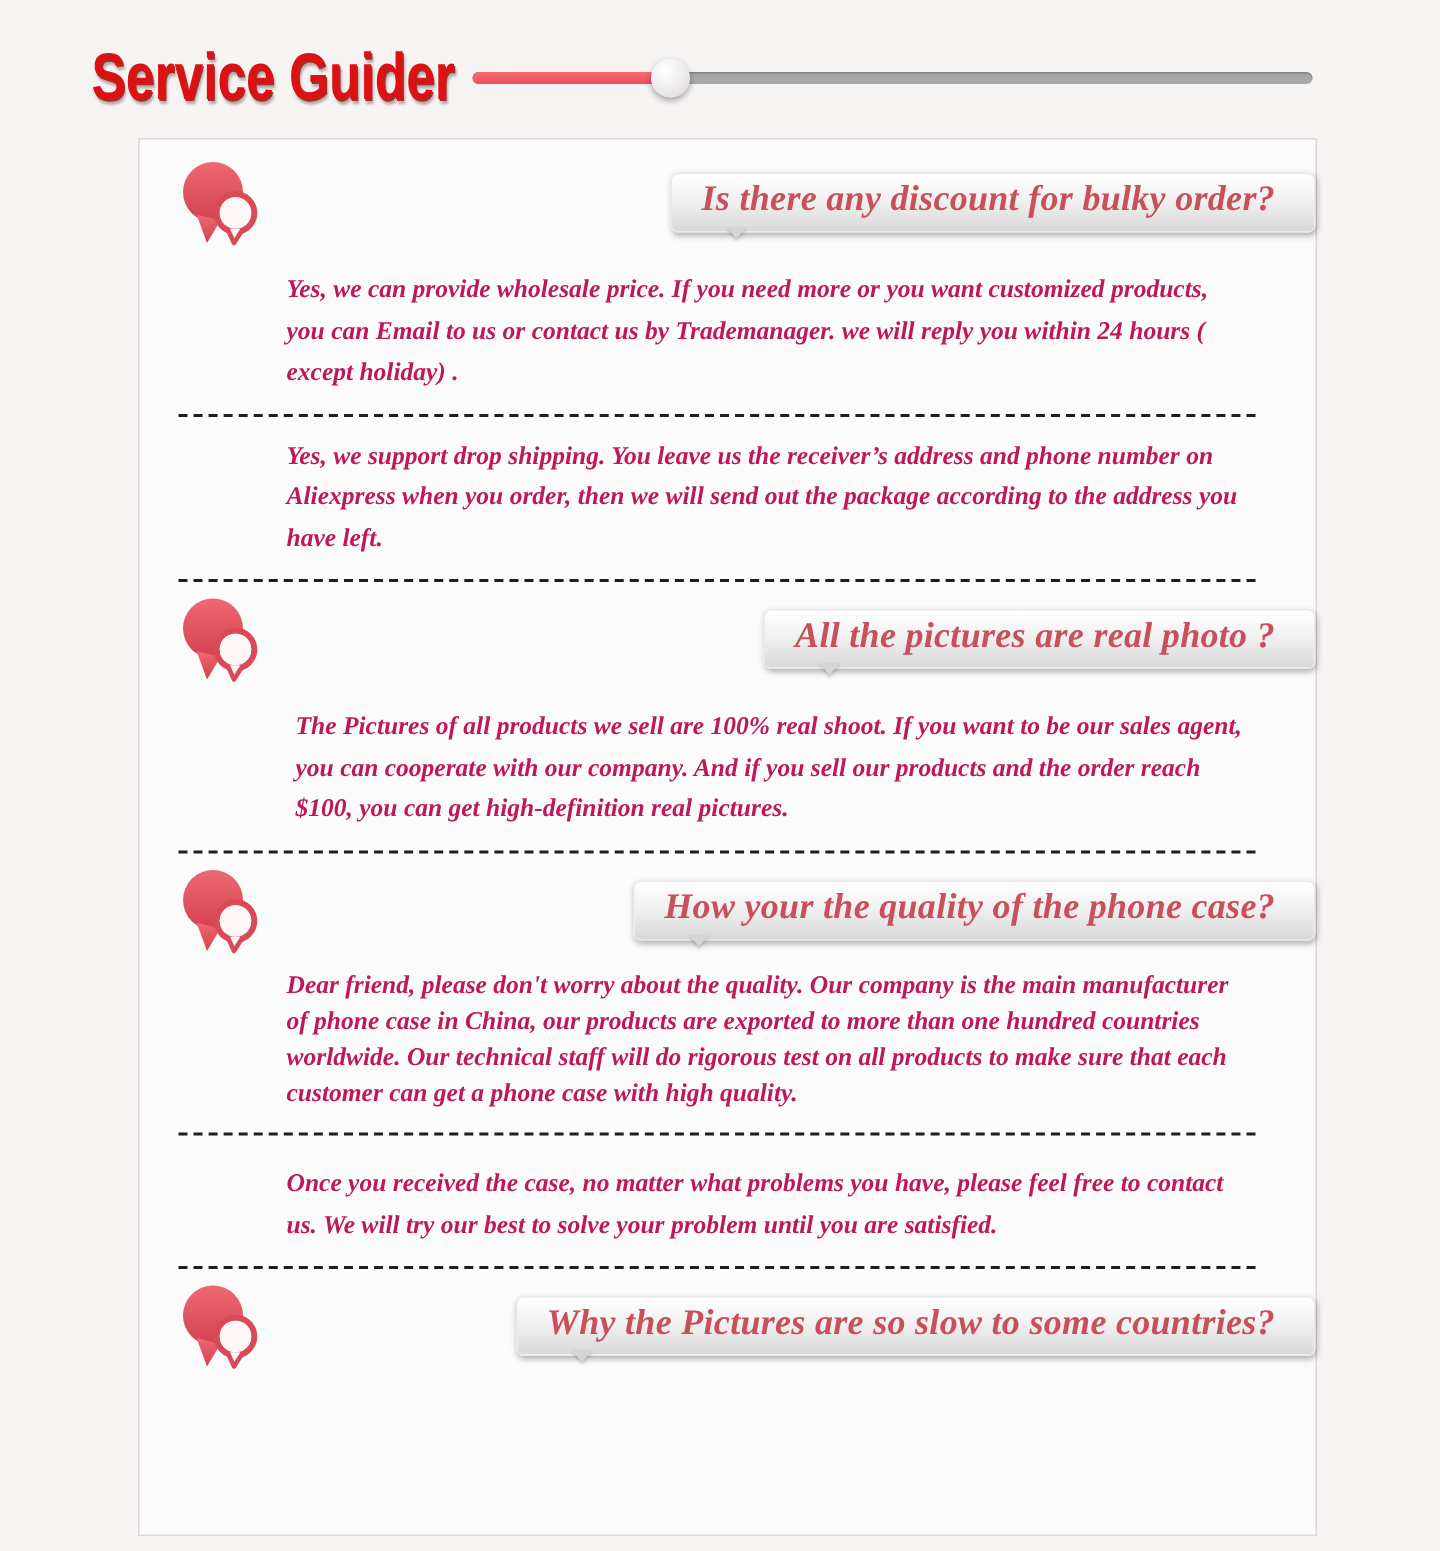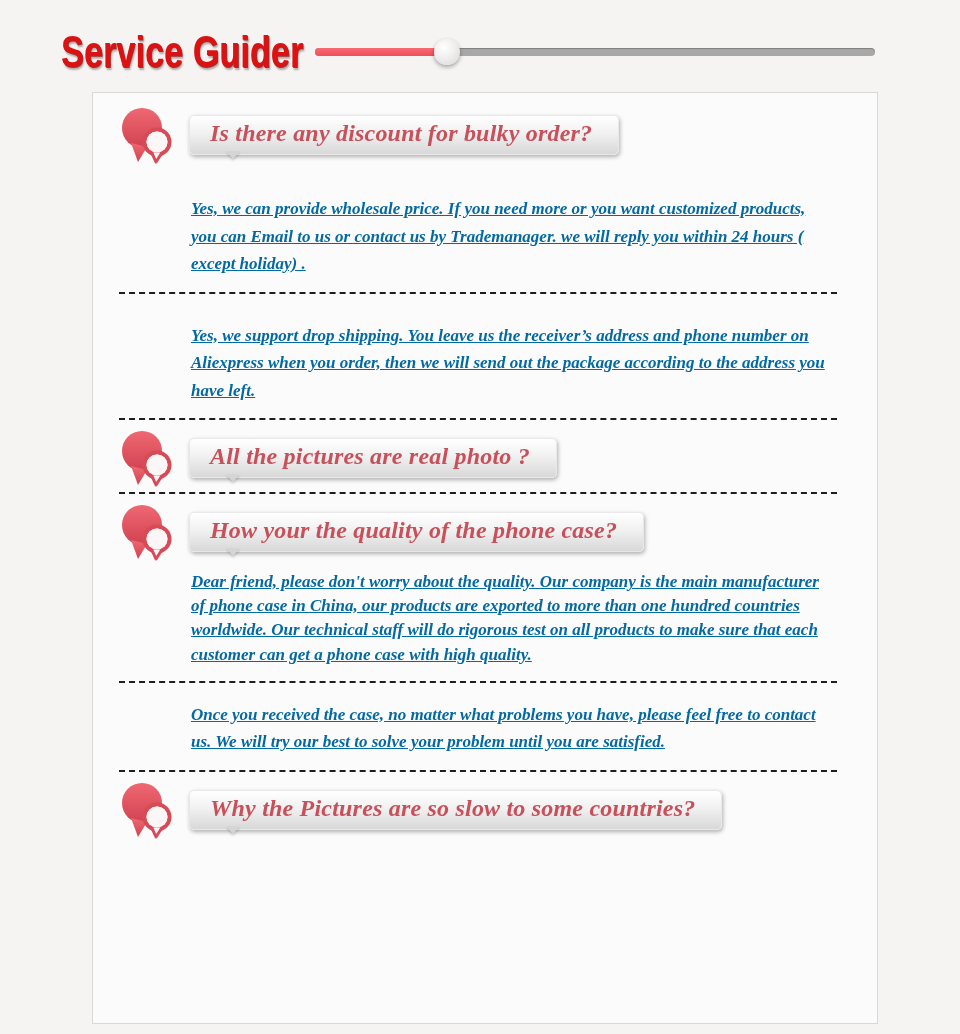--- a/index.html
+++ b/index.html
@@ -41,45 +41,45 @@
     box-shadow:0 2px 4px rgba(0,0,0,0.35);
   }
   
   .panel {
     margin:14px 82px 0 92px;
     width:786px; height:932px;
     background:#fcfbfb;
     border:1px solid #dcd6d6;
     padding-top:4px;
   }
-  .faq-head { display:flex; align-items:flex-start; padding:8px 0 0 24px; }
+  .faq-head { display:flex; align-items:flex-start; padding:8px 0 0 24px;justify-content:space-between; }
   .chat-icon { flex:0 0 auto; width:58px; height:62px; display:block; }
   .q-bubble {
     display:inline-block; position:relative;
     margin:10px 0 0 14px; padding:4px 26px 7px 20px;
     background:linear-gradient(#ffffff 0%, #f2f1f1 45%, #d8d8d8 100%);
     border:1px solid #e9e7e7; border-radius:5px;
     box-shadow:1px 2px 4px rgba(0,0,0,0.30);
   }
   .q-bubble::after {
     content:""; position:absolute; left:36px; bottom:-12px;
     border:7px solid transparent; border-top:8px solid #d6d5d5;
     filter:drop-shadow(0 2px 1px rgba(0,0,0,0.15));
   }
   .q-text {
     font-family:"Liberation Serif", serif;
     font-style:italic; font-weight:700;
     font-size:24px; color:#c8505a; letter-spacing:0.2px;
     white-space:nowrap;
   }
   .answer {
-    margin:28px 42px 14px 98px;
+    margin:12px 42px 14px 98px;
     font-family:"Liberation Serif", serif;
     font-style:italic; font-weight:700;
-    font-size:17px; line-height:1.62; color:#0369a1;text-decoration:underline;
+    font-size:17px; line-height:1.62; color:#be185d;
   }
   .item-3 .answer { margin-left:104px; }
   .item-4 .answer { line-height:1.42; margin-top:6px; }
   .item-5 .answer { margin-top:18px; }
   .sep {
     height:0; border-top:2px dashed #1e1e1e;
     margin:2px 40px 0 26px;
   }
 </style>
 </head>
@@ -133,20 +133,21 @@
         <circle cx="25" cy="23" r="20" fill="url(#g1)"></circle>
         <path d="M14 38 L30 42 L21 57 Z" fill="url(#g1)"></path>
         <circle cx="40" cy="37" r="12.5" fill="#fdf6f6" stroke="#d84a56" stroke-width="4"></circle>
         <path d="M34 46 L46 46 L39 57 Z" fill="#fdf6f6" stroke="#d84a56" stroke-width="3" stroke-linejoin="round"></path>
         <circle cx="40" cy="37" r="10.5" fill="#fdf6f6"></circle>
       </svg>
       <div class="q-bubble">
         <span class="q-text">All the pictures are real photo ?</span>
       </div>
     </div>
+    <p class="answer">The Pictures of all products we sell are 100% real shoot. If you want to be our sales agent, you can cooperate with our company. And if you sell our products and the order reach $100, you can get high-definition real pictures.</p>
   </section>
   <div class="sep"></div>
 
   <section class="faq-item item-4">
     <div class="faq-head">
       <svg class="chat-icon" viewBox="0 0 58 62" xmlns="http://www.w3.org/2000/svg">
         <circle cx="25" cy="23" r="20" fill="url(#g1)"></circle>
         <path d="M14 38 L30 42 L21 57 Z" fill="url(#g1)"></path>
         <circle cx="40" cy="37" r="12.5" fill="#fdf6f6" stroke="#d84a56" stroke-width="4"></circle>
         <path d="M34 46 L46 46 L39 57 Z" fill="#fdf6f6" stroke="#d84a56" stroke-width="3" stroke-linejoin="round"></path>

